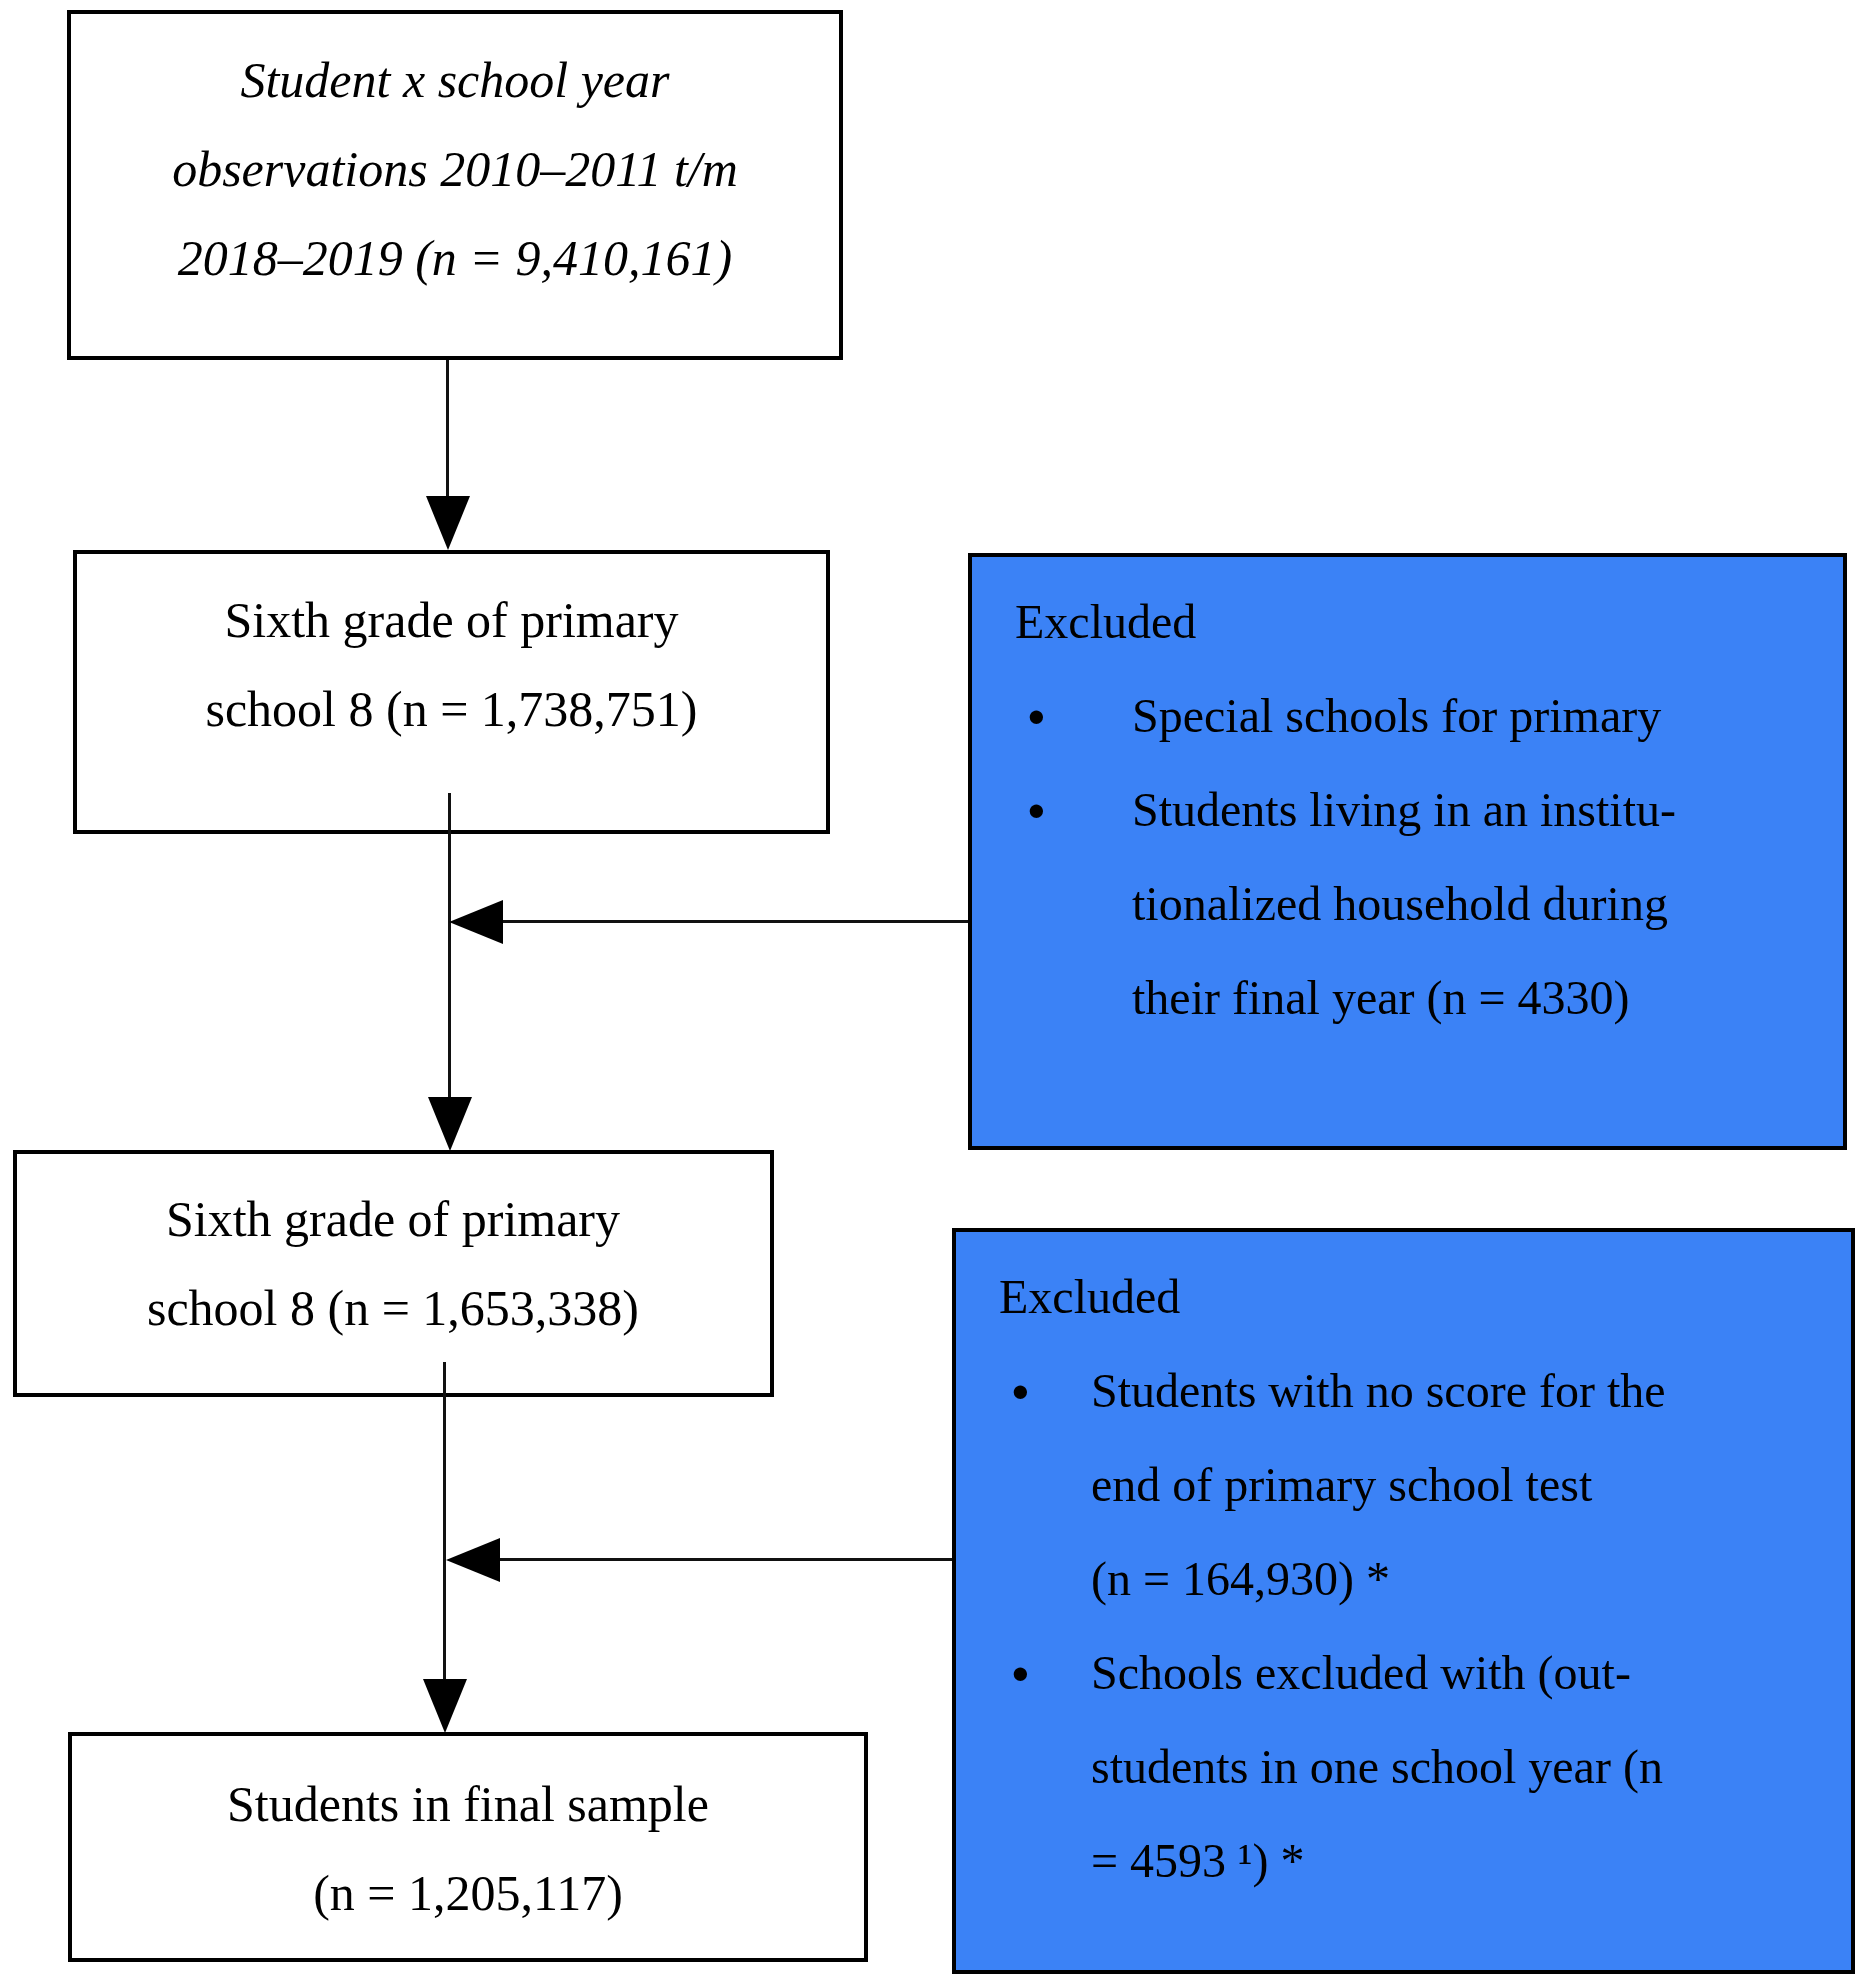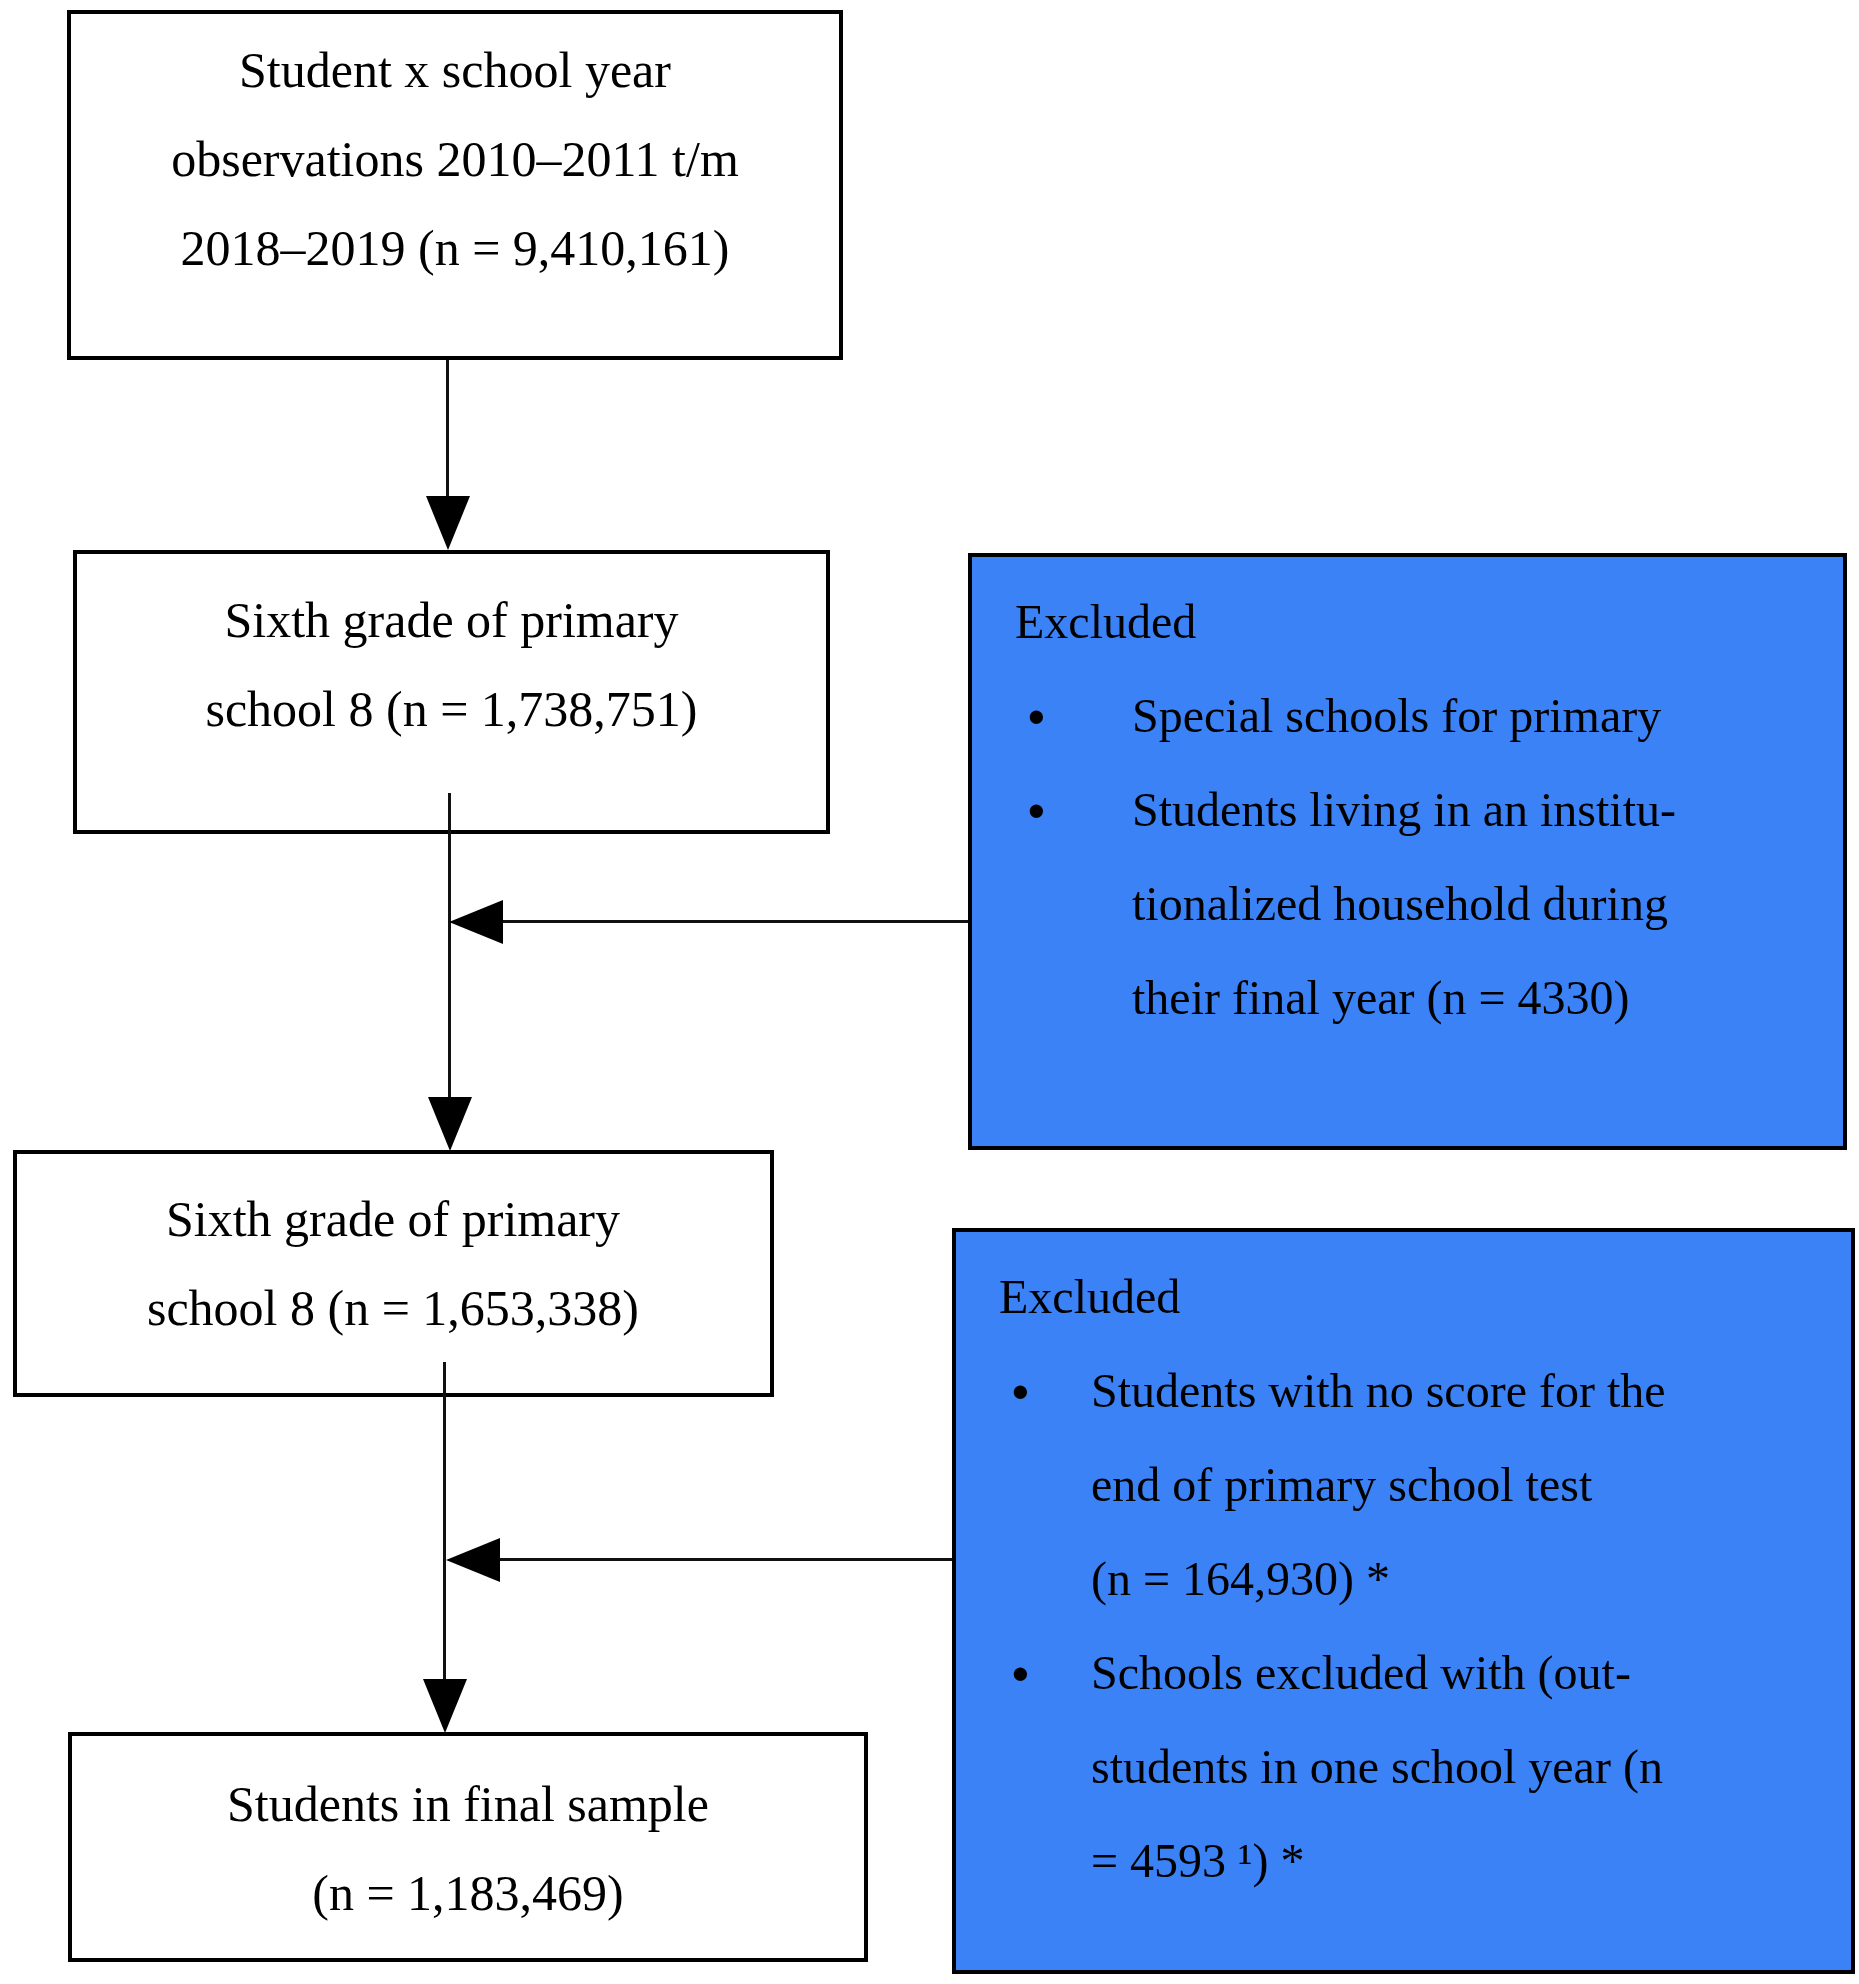--- a/index.html
+++ b/index.html
@@ -6,21 +6,21 @@
   .canvas{
     position:relative;width:1859px;height:1985px;background:#ffffff;
     font-family:"Liberation Serif", serif;color:#000;overflow:hidden;
   }
   
   .mbox{
     position:absolute;box-sizing:border-box;border:4.9px solid #000;background:#fff;
     display:flex;flex-direction:column;align-items:center;
     font-size:50px;line-height:89px;text-align:center;
   }
-  #box1{left:67px;top:9.8px;width:776px;height:350px;padding-top:12px;}
+  #box1{left:67px;top:9.8px;width:776px;height:350px;padding-top:22px;font-style:italic;}
   #box2{left:73px;top:550px;width:757px;height:284px;padding-top:22px;}
   #box3{left:12.5px;top:1150px;width:761px;height:247px;padding-top:20.6px;}
   #box4{left:68px;top:1732px;width:800px;height:230px;padding-top:24.4px;}
   .tline{white-space:nowrap;}
   
   .ebox{
     position:absolute;box-sizing:border-box;border:4.9px solid #000;background:#3b82f6;
     font-size:48px;line-height:94px;padding:18.4px 11px 0 43px;
   }
   #excl1{left:968px;top:553px;width:879px;height:597px;}
@@ -74,21 +74,21 @@
     <div class="tline">school 8 (n = 1,738,751)</div>
   </div>
 
   <div class="mbox" id="box3">
     <div class="tline">Sixth grade of primary</div>
     <div class="tline">school 8 (n = 1,653,338)</div>
   </div>
 
   <div class="mbox" id="box4">
     <div class="tline">Students in final sample</div>
-    <div class="tline">(n = 1,183,469)</div>
+    <div class="tline">(n = 1,205,117)</div>
   </div>
 
   <div class="ebox" id="excl1">
     <div class="etitle">Excluded</div>
     <div class="eitem">
       <span class="emark">●</span>
       <div class="eline">Special schools for primary</div>
     </div>
     <div class="eitem">
       <span class="emark">●</span>

